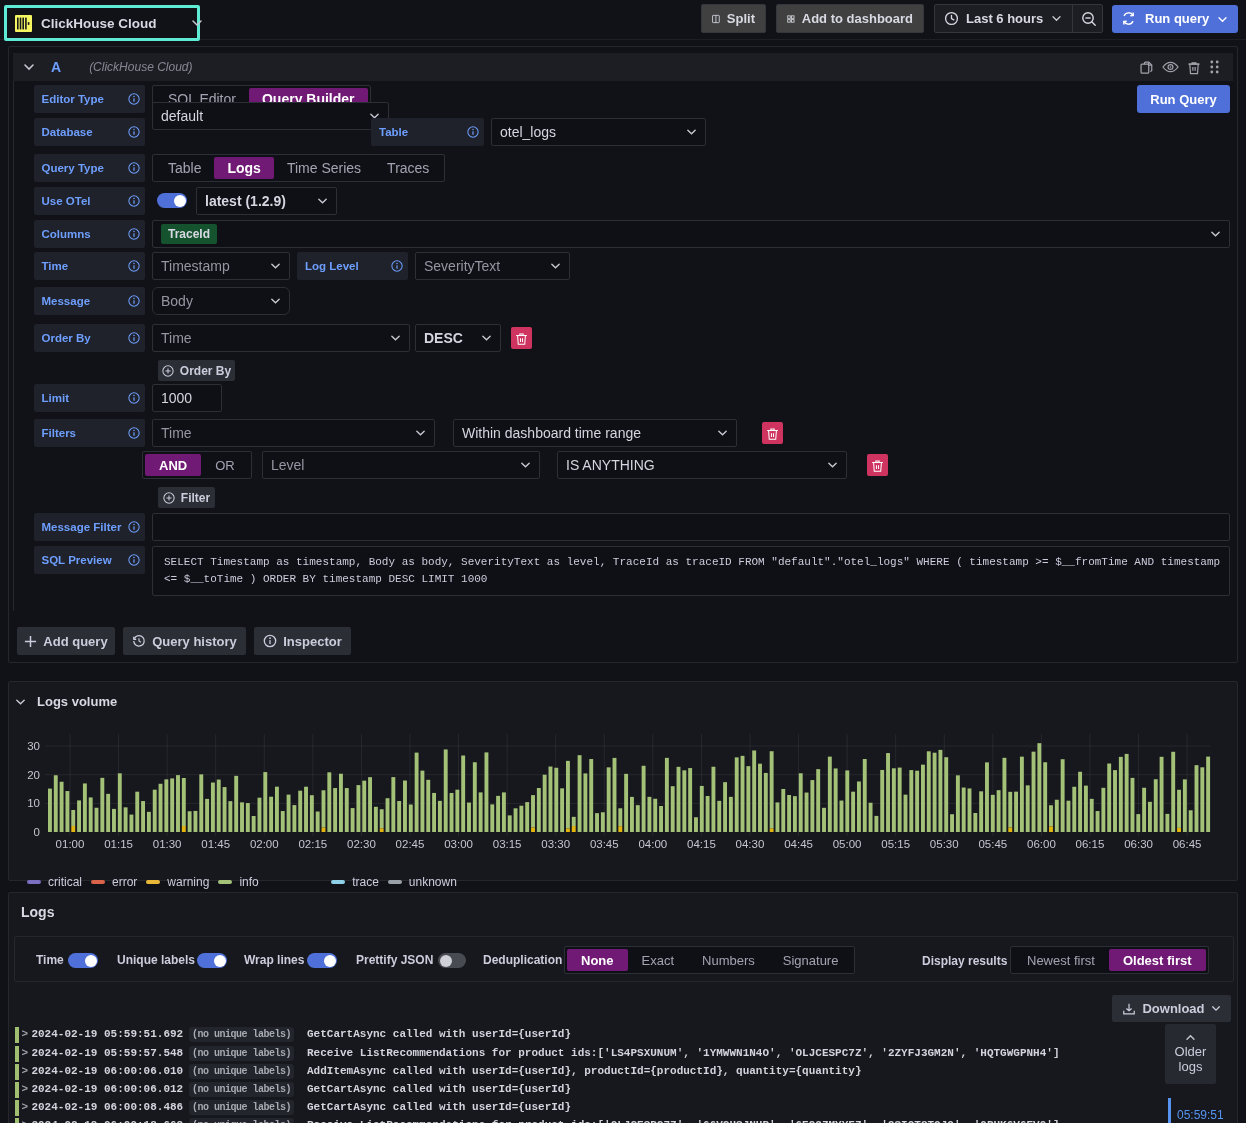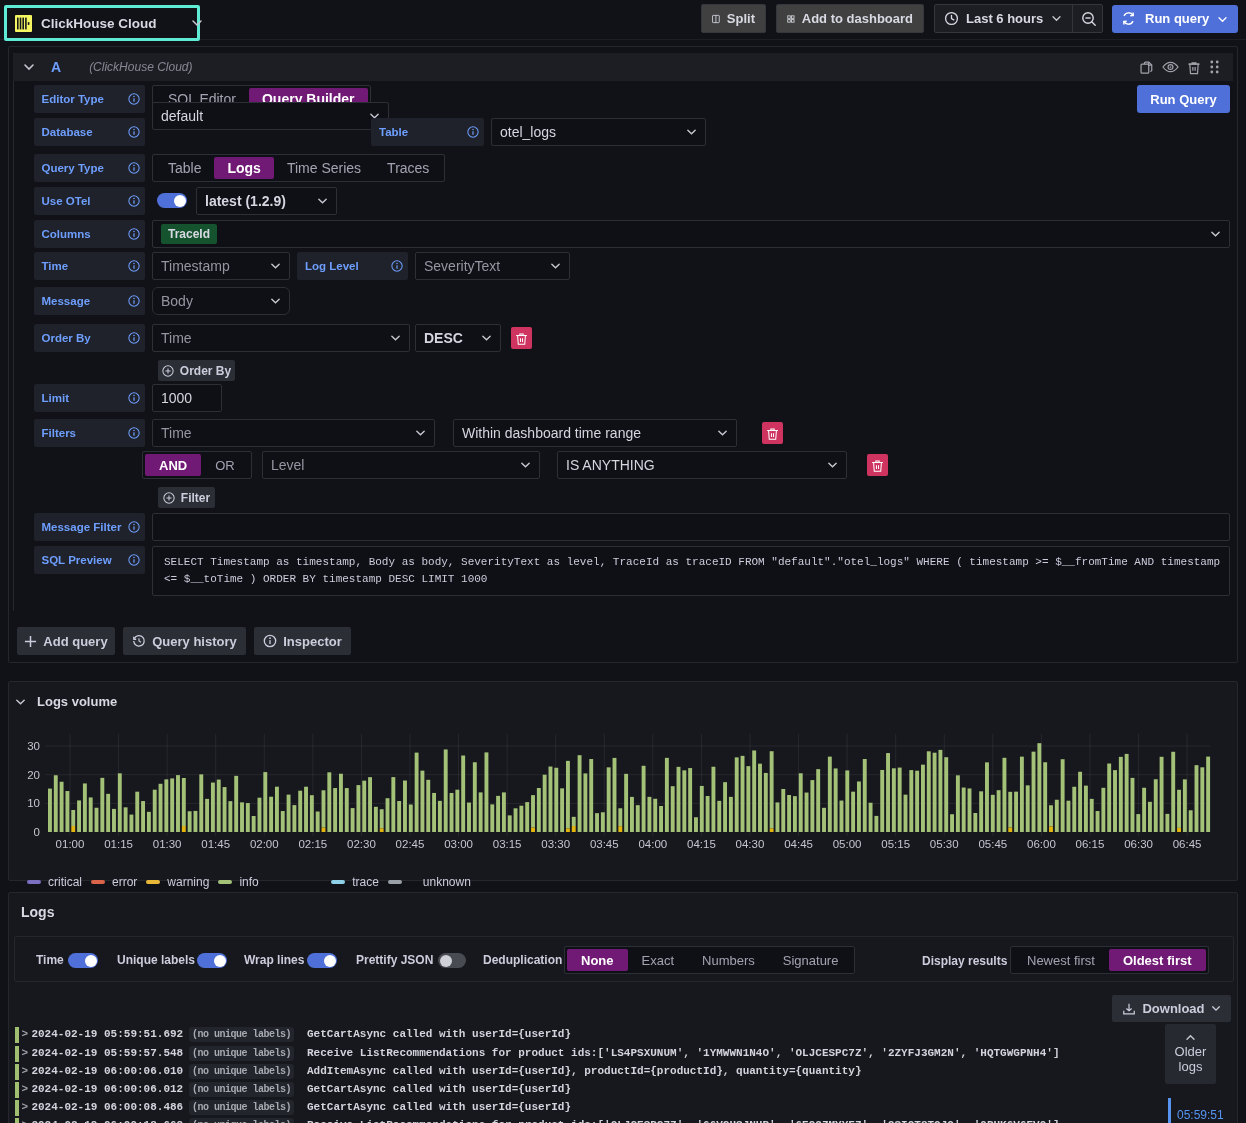--- a/index.html
+++ b/index.html
@@ -645,21 +645,21 @@
         <div style="font-size:12px;color:#ccccdc;">info</div>
       </div>
       <div style="display:flex;align-items:center;gap:7px;margin-top:40px;">
         <div style="width:14px;height:4px;border-radius:2px;background:#4c7bd6;"></div>
         <div style="font-size:12px;color:#ccccdc;">debug</div>
       </div>
       <div style="display:flex;align-items:center;gap:7px;">
         <div style="width:14px;height:4px;border-radius:2px;background:#8ed0e8;"></div>
         <div style="font-size:12px;color:#ccccdc;">trace</div>
       </div>
-      <div style="display:flex;align-items:center;gap:21px;">
+      <div style="display:flex;align-items:center;gap:7px;">
         <div style="width:14px;height:4px;border-radius:2px;background:#9aa0a7;"></div>
         <div style="font-size:12px;color:#ccccdc;">unknown</div>
       </div>
     </div>
 
 <div class="abs" style="left:8px;top:892px;width:1230px;height:235px;border:1px solid #25272d;border-radius:2px;background:#16181d;"></div>
 <div class="abs" style="left:21px;top:904px;font-size:14px;font-weight:bold;color:#d8d9e3;">Logs</div>
 <div class="abs" style="left:14px;top:936px;width:1220px;height:46px;border:1px solid #25272e;border-radius:2px;" id="logctrl">
   <div class="abs" style="left:21px;top:16px;font-size:12px;font-weight:bold;color:#ccccdc;">Time</div>
   <div class="switch" style="left:53px;top:16px;">

